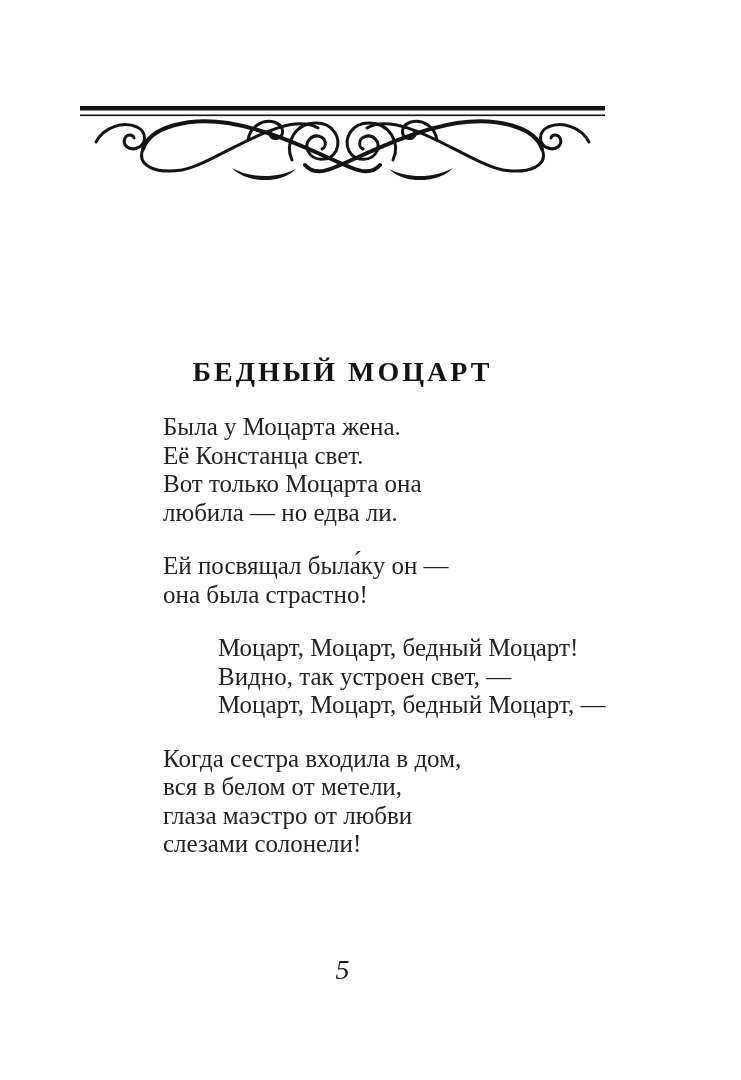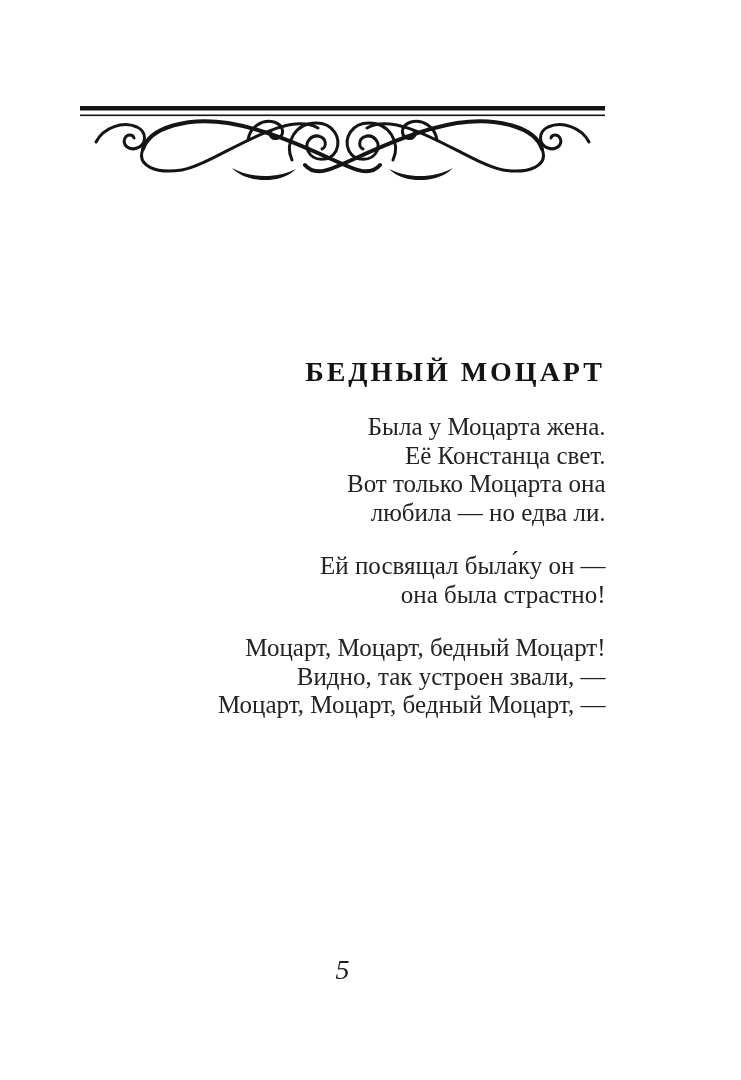--- a/index.html
+++ b/index.html
@@ -22,36 +22,36 @@
     top: 106px;
     width: 525px;
     height: 74px;
   }
   .ornament svg { display: block; }
   .poem-title {
     position: absolute;
     left: 80px;
     top: 356px;
     width: 525px;
-    text-align: right;
+    text-align: center;
     font-size: 28px;
     font-weight: 700;
     letter-spacing: 3px;
     color: #141414;
     white-space: nowrap;
   }
   .poem {
     position: absolute;
     left: 155px;
     top: 413px;
     font-size: 25px;
     line-height: 28.5px;
     color: #232323;
   }
-  .stanza { margin: 0 0 25px 8px; text-align: right; }
+  .stanza { margin: 0 0 25px 8px; }
   .stanza.indented { margin-left: 63px; }
   .poem-line { white-space: nowrap; }
   .page-number {
     position: absolute;
     left: 80px;
     top: 954px;
     width: 525px;
     text-align: center;
     font-size: 28px;
     font-style: italic;
@@ -96,20 +96,26 @@
       <div class="poem-line">Её Констанца свет.</div>
       <div class="poem-line">Вот только Моцарта она</div>
       <div class="poem-line">любила — но едва ли.</div>
     </div>
     <div class="stanza">
       <div class="poem-line">Ей посвящал была́ку он —</div>
       <div class="poem-line">она была страстно!</div>
     </div>
     <div class="stanza indented">
       <div class="poem-line">Моцарт, Моцарт, бедный Моцарт!</div>
-      <div class="poem-line">Видно, так устроен звали, —</div>
+      <div class="poem-line">Видно, так устроен свет, —</div>
       <div class="poem-line">Моцарт, Моцарт, бедный Моцарт, —</div>
+    </div>
+    <div class="stanza">
+      <div class="poem-line">Когда сестра входила в дом,</div>
+      <div class="poem-line">вся в белом от метели,</div>
+      <div class="poem-line">глаза маэстро от любви</div>
+      <div class="poem-line">слезами солонели!</div>
     </div>
   </div>
 
   <div class="page-number">5</div>
 
 </div>
 
 </body></html>

